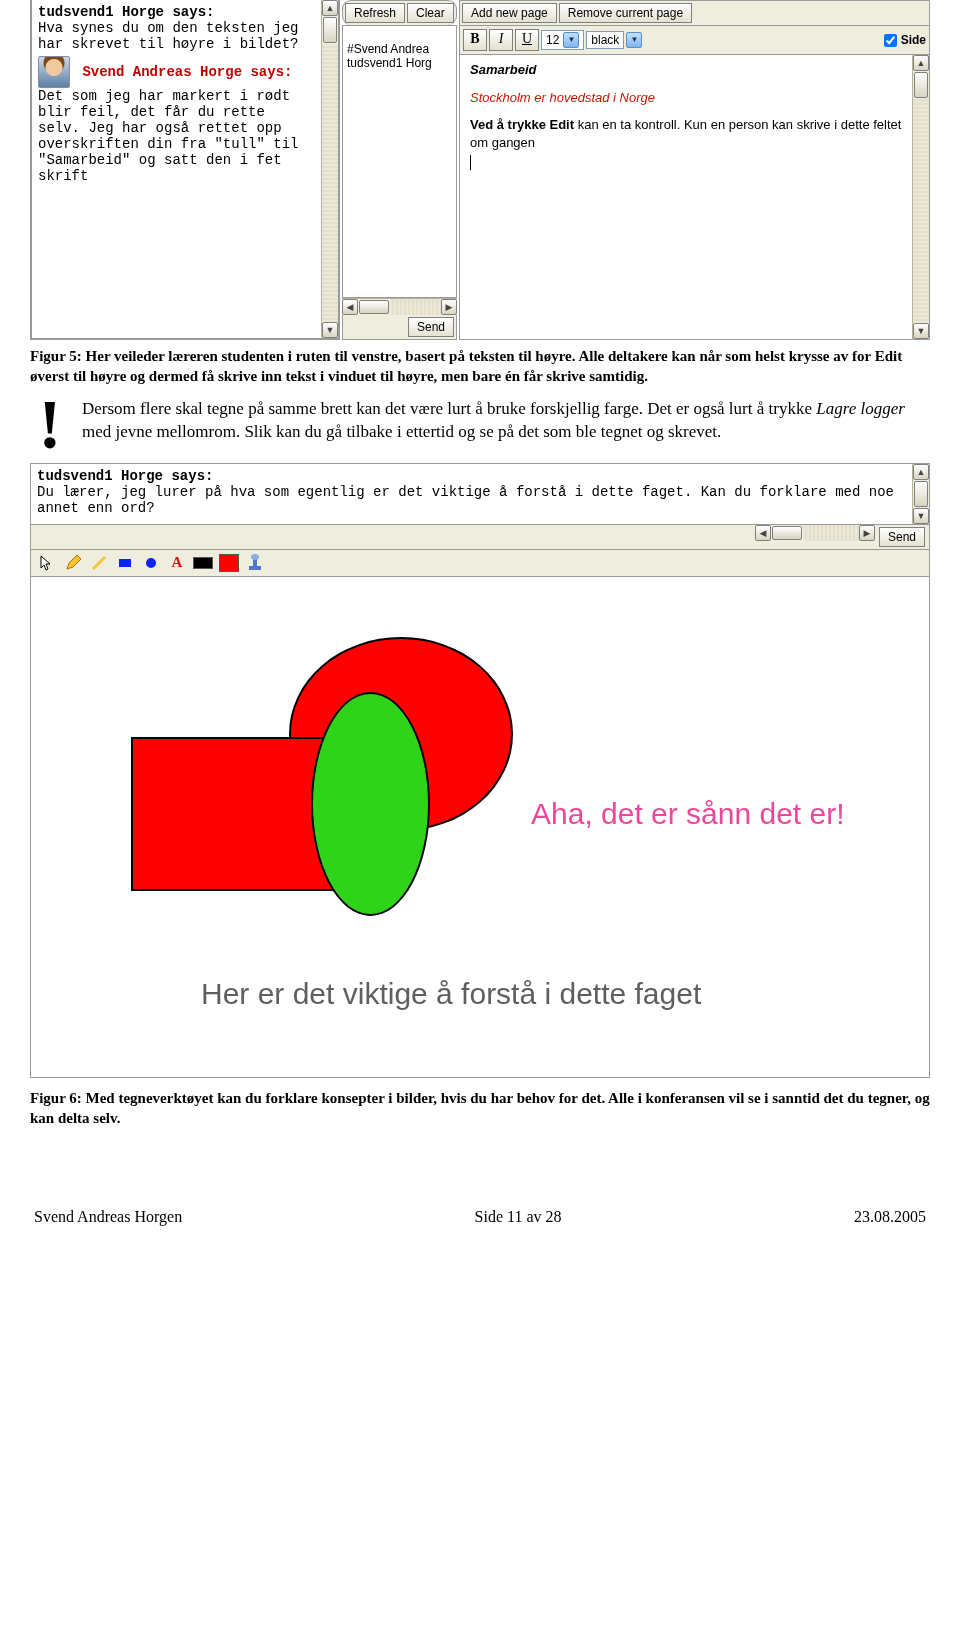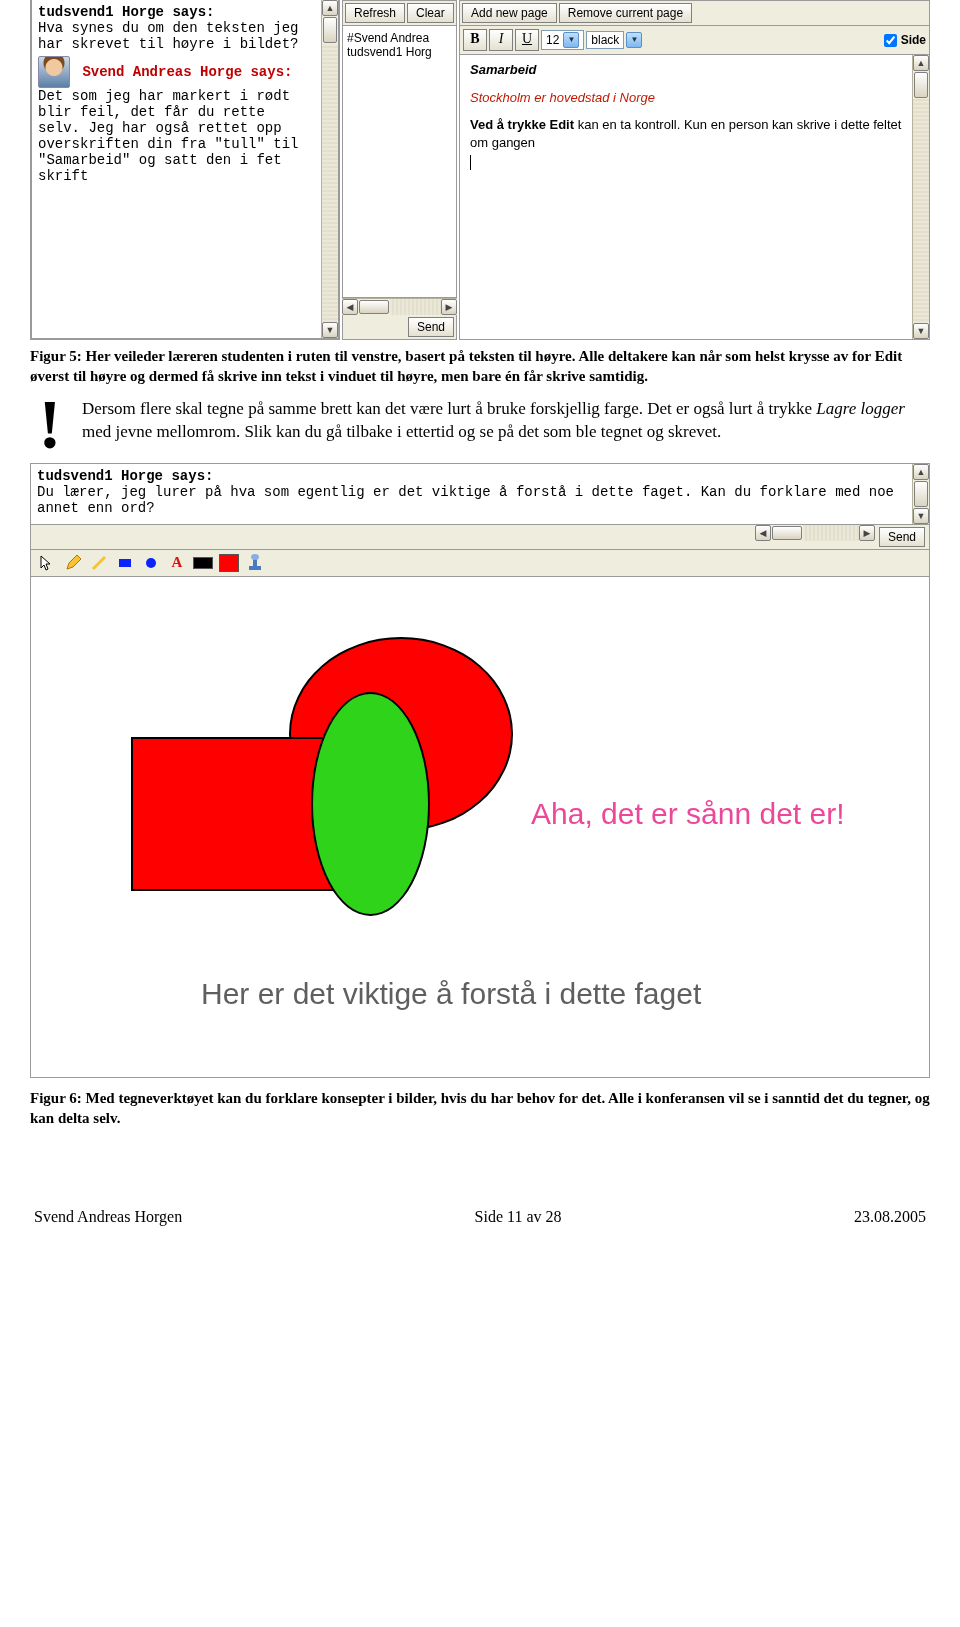--- a/index.html
+++ b/index.html
@@ -135,21 +135,21 @@
   .mid-toolbar {
     display: flex;
     gap: 2px;
     padding: 2px;
   }
   .mid-list {
     flex: 1;
     background: #fff;
     border: 1px solid #9a9a9a;
     font: 12px Tahoma, sans-serif;
-    padding: 5px 4px;
+    padding: 16px 4px;
     overflow: hidden;
     white-space: nowrap;
   }
   .mid-send-row {
     background: #efedde;
     border: 1px solid #9a9a9a;
     border-top: none;
     text-align: right;
     padding: 2px;
   }
@@ -372,21 +372,21 @@
       <div class="vscroll">
         <div class="arrow">▲</div>
         <div class="thumb"></div>
         <div class="track"></div>
         <div class="arrow">▼</div>
       </div>
     </div>
   </div>
 
   <div class="mid-col">
-    <div class="mid-toolbar xp-panel" style="border-bottom:none;">
+    <div class="mid-toolbar xp-panel" style="border-bottom:none;border-radius:9px;">
       <span class="xp-button">Refresh</span>
       <span class="xp-button">Clear</span>
     </div>
     <div class="mid-list">
       <div>#Svend Andrea</div>
       <div>tudsvend1 Horg</div>
     </div>
     <div style="display:flex;">
       <div class="hscroll" style="flex:1;">
         <div class="arrow">◀</div>

